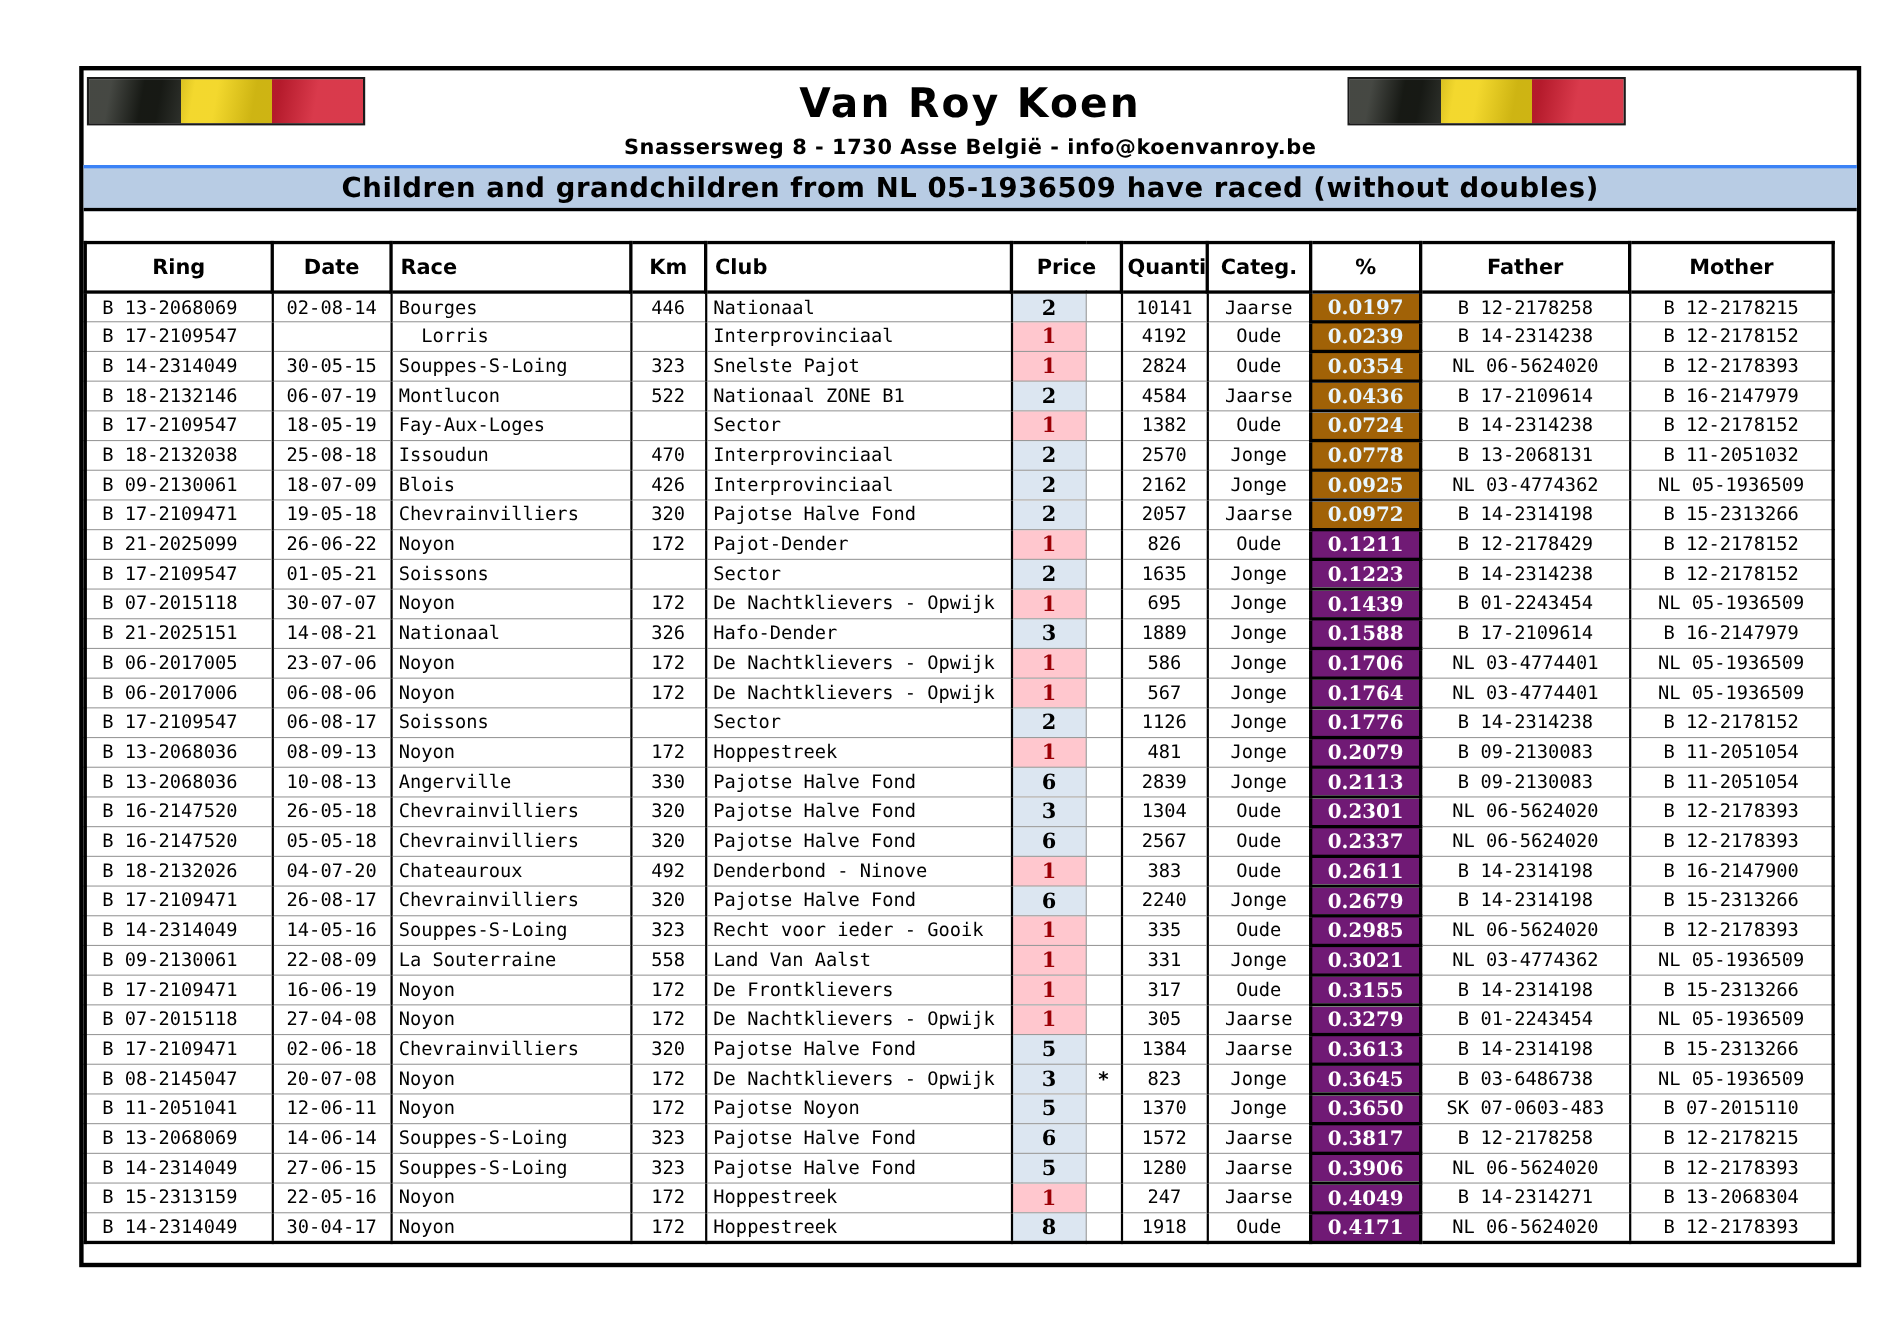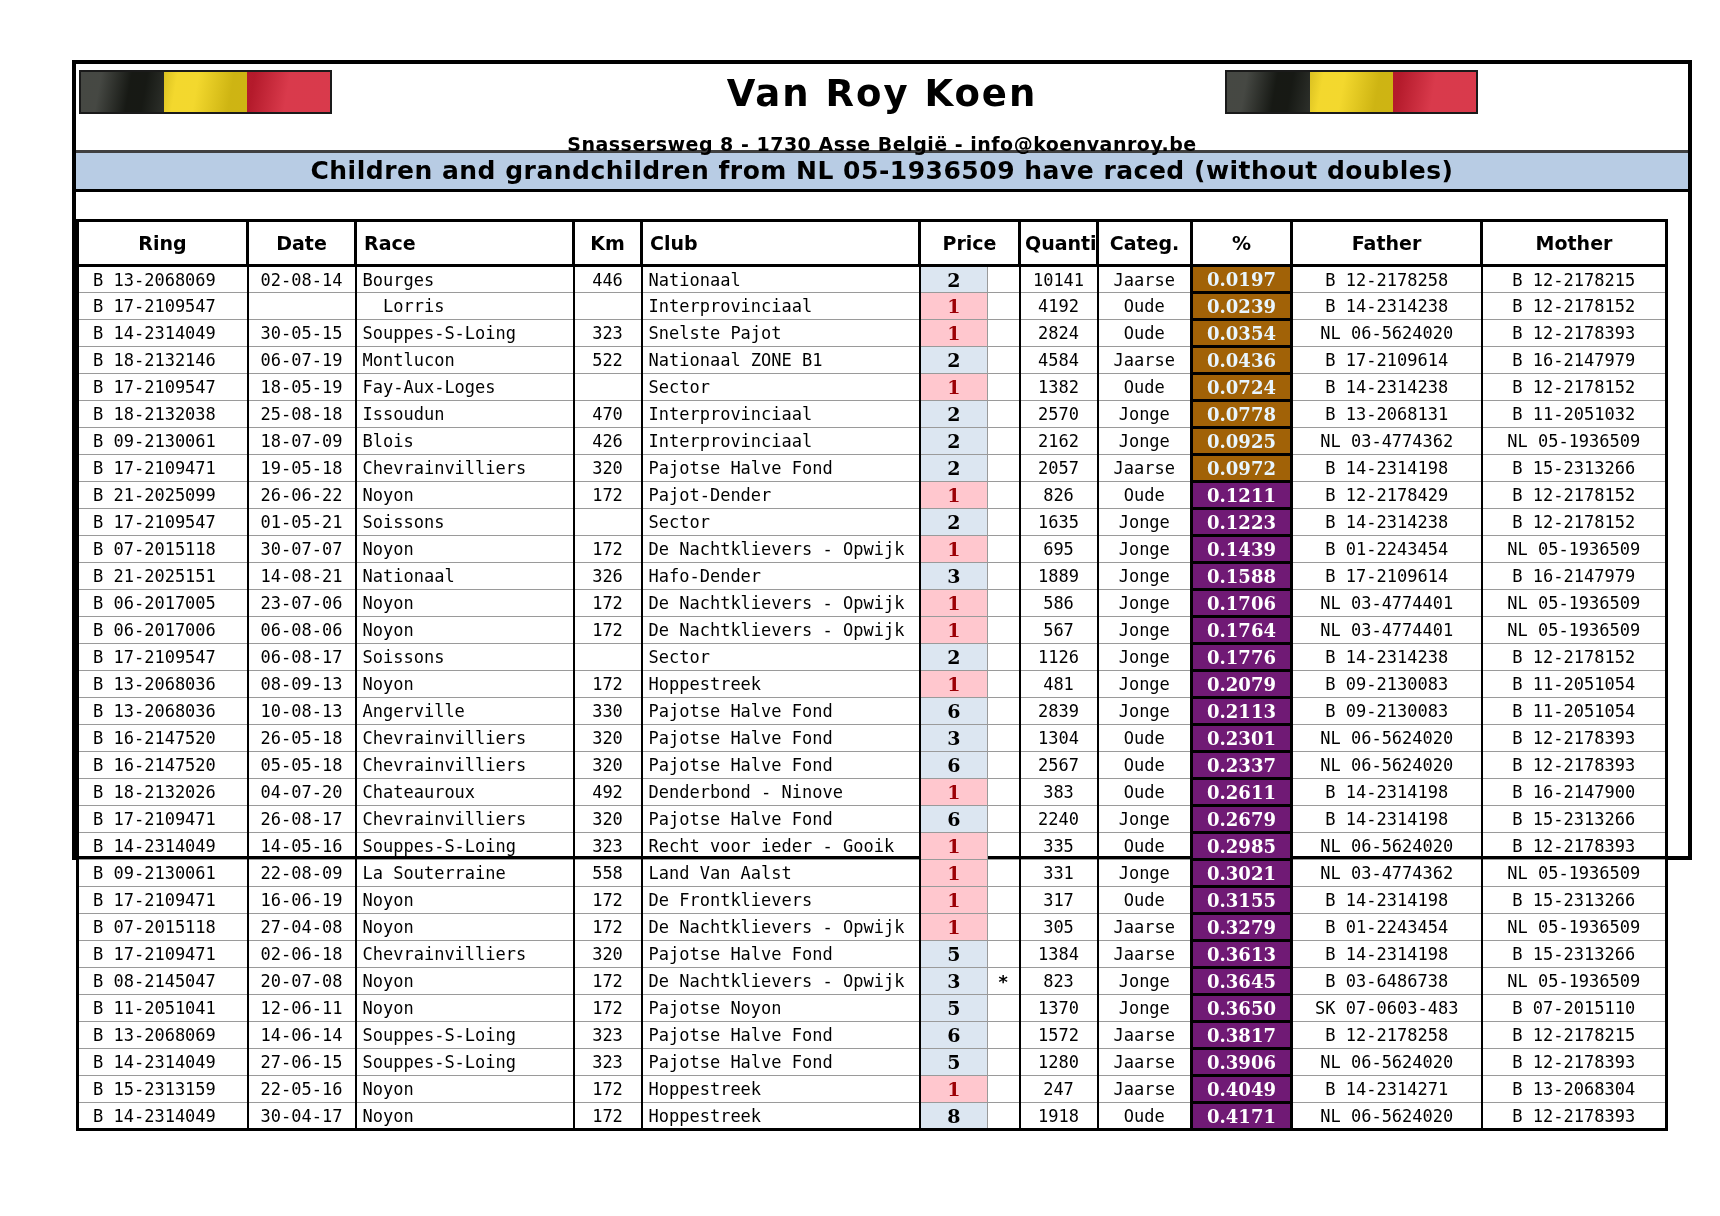--- a/index.html
+++ b/index.html
@@ -1,19 +1,19 @@
 <!DOCTYPE html>
 <html><head>
 <meta charset="utf-8">
 <style>
   html,body{margin:0;padding:0;background:#fff;}
   body{width:1720px;height:1216px;position:relative;font-family:"DejaVu Sans",sans-serif;}
 
   .frame{
-    position:absolute;left:72px;top:60px;width:1620px;height:800px;
+    position:absolute;left:72px;top:60px;width:1620px;height:1092px;
     border:4px solid #000;box-sizing:border-box;background:#fff;
   }
 
   
   .title-section{position:relative;height:86px;}
   .flag{
     position:absolute;top:6px;width:253px;height:44px;
     border:2px solid #1a1a1a;box-sizing:border-box;
     background:linear-gradient(90deg,#1d201a 0 33.4%,#f2d416 33.4% 66.7%,#d41f33 66.7% 100%);
   }
@@ -21,27 +21,27 @@
     content:"";position:absolute;inset:0;
     background:linear-gradient(100deg,rgba(255,255,255,.18) 0 8%,rgba(0,0,0,.22) 20% 26%,rgba(255,255,255,.10) 38% 46%,rgba(0,0,0,.15) 60% 68%,rgba(255,255,255,.12) 82% 100%);
   }
   .flag-left{left:3px;}
   .flag-right{left:1149px;}
   .main-title{
     text-align:center;font-size:37px;font-weight:bold;letter-spacing:2px;
     padding-top:8px;font-family:"DejaVu Sans",sans-serif;
   }
   .address{
-    text-align:center;font-size:19px;font-weight:bold;letter-spacing:.5px;margin-top:18px;
+    text-align:center;font-size:19px;font-weight:bold;letter-spacing:.5px;margin-top:8px;
   }
 
   
   .banner{
     height:36px;line-height:36px;text-align:center;
-    border-top:3px solid #404040;border-bottom:3px solid #000;
+    border-top:3px solid #3b82f6;border-bottom:3px solid #000;
     font-size:25px;font-weight:bold;letter-spacing:.5px;
   }
 
   
   .table-wrap{margin-top:27px;}
   table{border-collapse:collapse;table-layout:fixed;width:1589px;border:3px solid #000;}
   col.c-ring{width:170px;} col.c-date{width:108px;} col.c-race{width:218px;}
   col.c-km{width:68px;}   col.c-club{width:278px;} col.c-price{width:68px;}
   col.c-note{width:32px;} col.c-qty{width:78px;}   col.c-categ{width:94px;}
   col.c-pct{width:100px;} col.c-father{width:190px;} col.c-mother{width:185px;}

